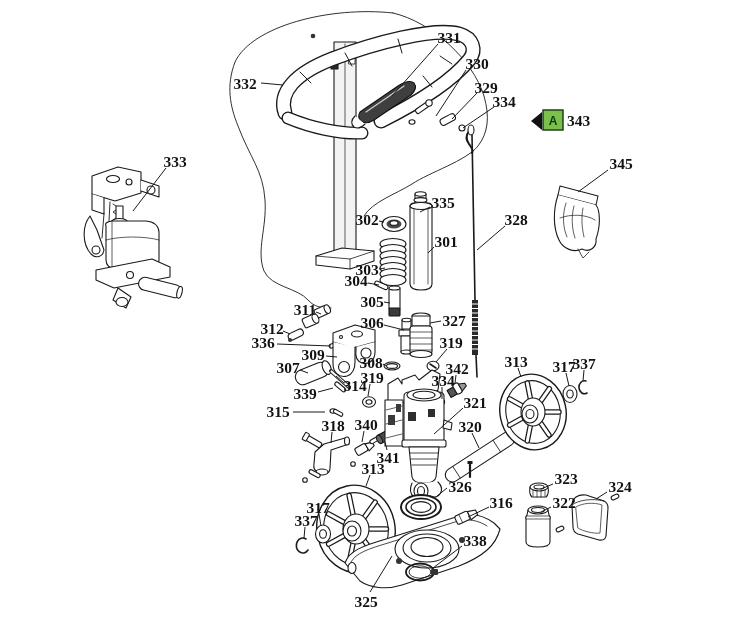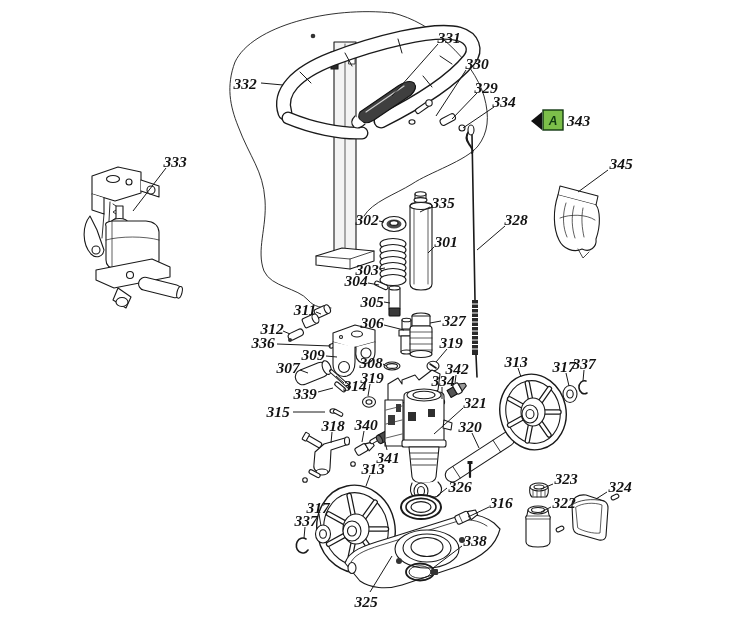--- a/index.html
+++ b/index.html
@@ -1,17 +1,17 @@
 <!DOCTYPE html>
 <html><head>
 <meta charset="utf-8">
 <style>
   html,body{margin:0;padding:0;background:#ffffff;}
   .stage{position:relative;width:742px;height:636px;background:#fff;overflow:hidden;
-         font-family:"Liberation Serif",serif;font-style:italic;}
+         font-family:"Liberation Serif",serif;}
   svg{display:block;}
   .plabel{font-family:"Liberation Serif",serif;font-weight:700;font-size:15.5px;fill:#121212;stroke:none;}
   .badge-letter{font-family:"Liberation Sans",sans-serif;font-weight:700;font-size:12px;fill:#103c10;stroke:none;}
   .leader{stroke:#1a1a1a;stroke-width:1;fill:none;}
 </style>
 </head>
 <body>
 
 <div class="stage">
 <svg width="742" height="636" viewBox="0 0 742 636">

